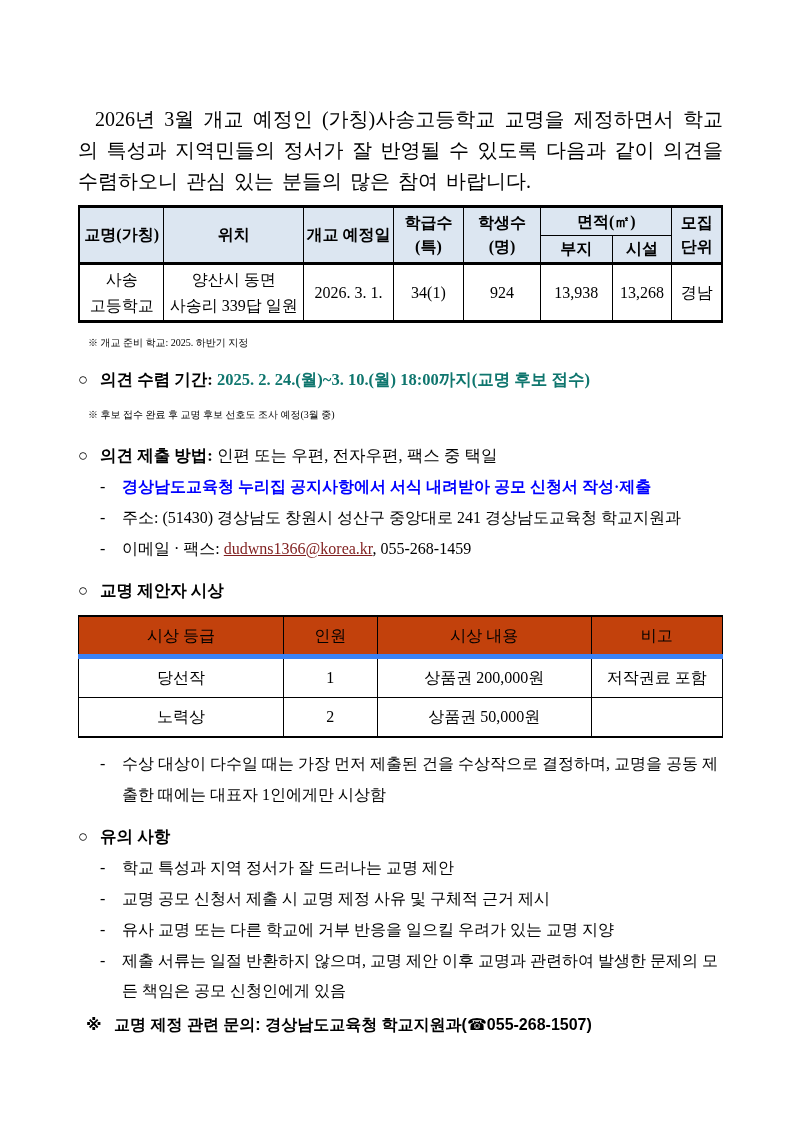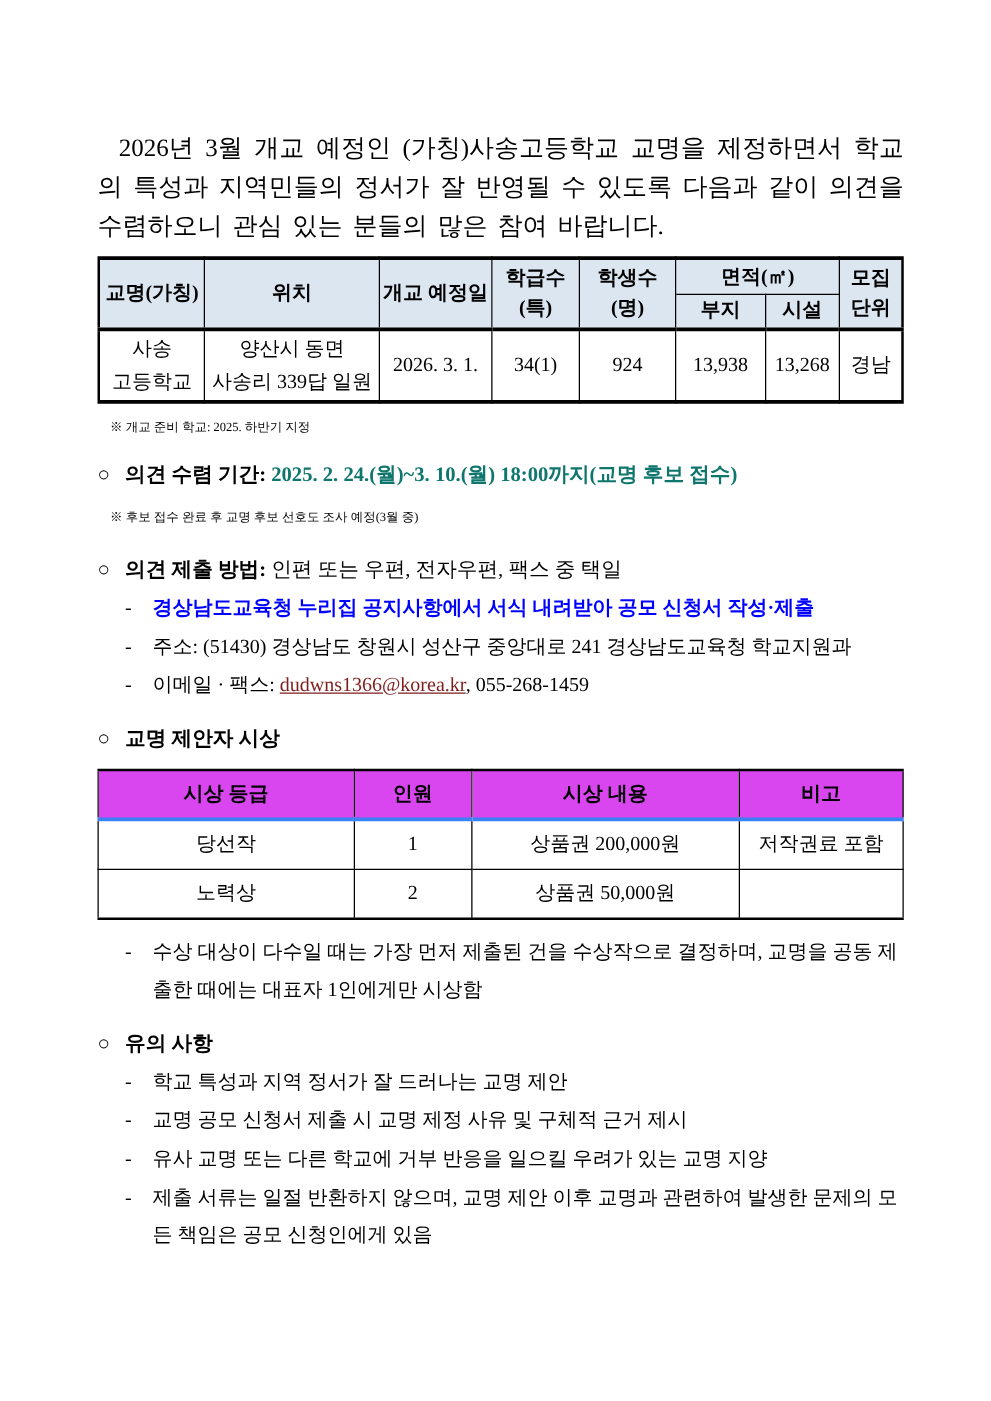--- a/index.html
+++ b/index.html
@@ -46,21 +46,21 @@
     line-height:24px;
     overflow:hidden;
   }
   .tbl-school{border-style:solid;border-color:#000;border-width:3px 2px 3px 2px;}
   .tbl-school thead th{background:#dce6f1;font-weight:bold;}
   .tbl-school thead th.sep{border-bottom:3px solid #000;}
   .tbl-school thead tr:first-child th{height:27px;}
   .tbl-school thead tr:last-child th{height:26px;}
   .tbl-school tbody td{height:55px;line-height:26px;}
   .tbl-award{border-style:solid;border-color:#000;border-width:2px 1.5px 2.5px 1.5px;margin-top:9px;}
-  .tbl-award thead th{background:#d946ef;font-weight:bold;height:37px;border-bottom:3px solid #3b82f6;}
+  .tbl-award thead th{background:#c2410c;font-weight:normal;height:37px;border-bottom:5px solid #3b82f6;}
   .tbl-award tbody td{height:38px;}
   
   .note-line{
     font-size:10px;
     line-height:29px;
     padding-left:10px;
     margin-top:5px;
     white-space:nowrap;
   }
   .heading-line{
@@ -250,14 +250,18 @@
   </div>
   <div class="indent-item">
     <span class="dash">-</span>
     <span>유사 교명 또는 다른 학교에 거부 반응을 일으킬 우려가 있는 교명 지양</span>
   </div>
   <div class="indent-item">
     <span class="dash">-</span>
     <span>제출 서류는 일절 반환하지 않으며, 교명 제안 이후 교명과 관련하여 발생한 문제의 모든 책임은 공모 신청인에게 있음</span>
   </div>
 
+  <div class="contact-line">
+    <span class="ref">※</span>
+    <span>교명 제정 관련 문의: 경상남도교육청 학교지원과(☎055-268-1507)</span>
+  </div>
 
 </div>
 
 </body></html>

